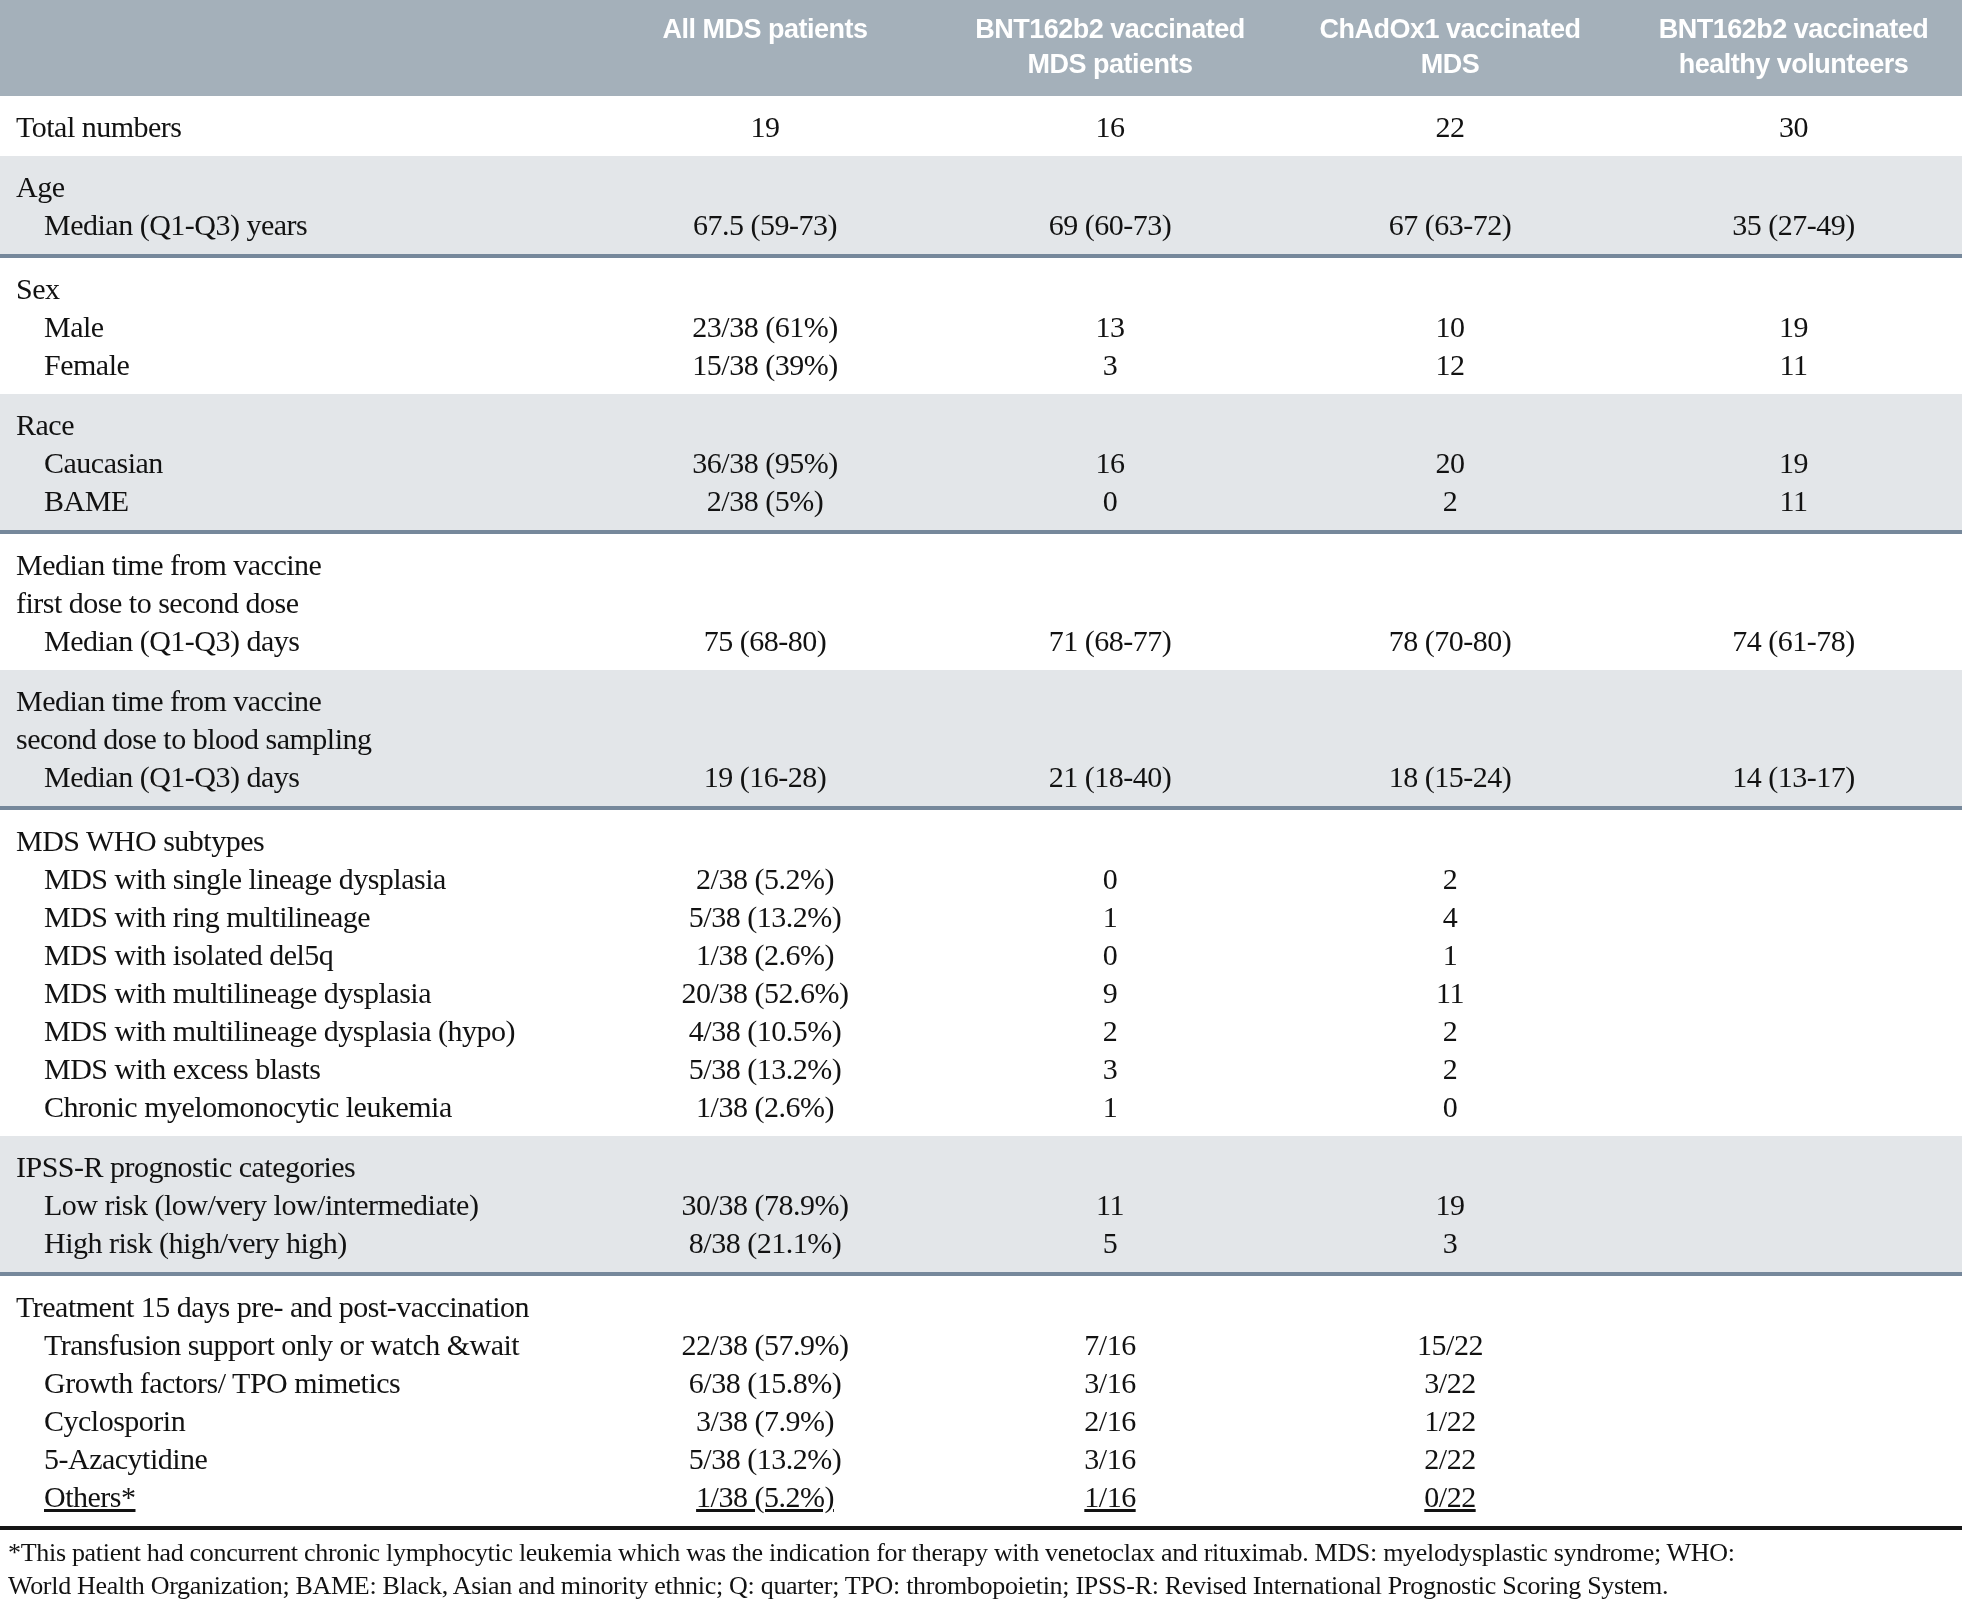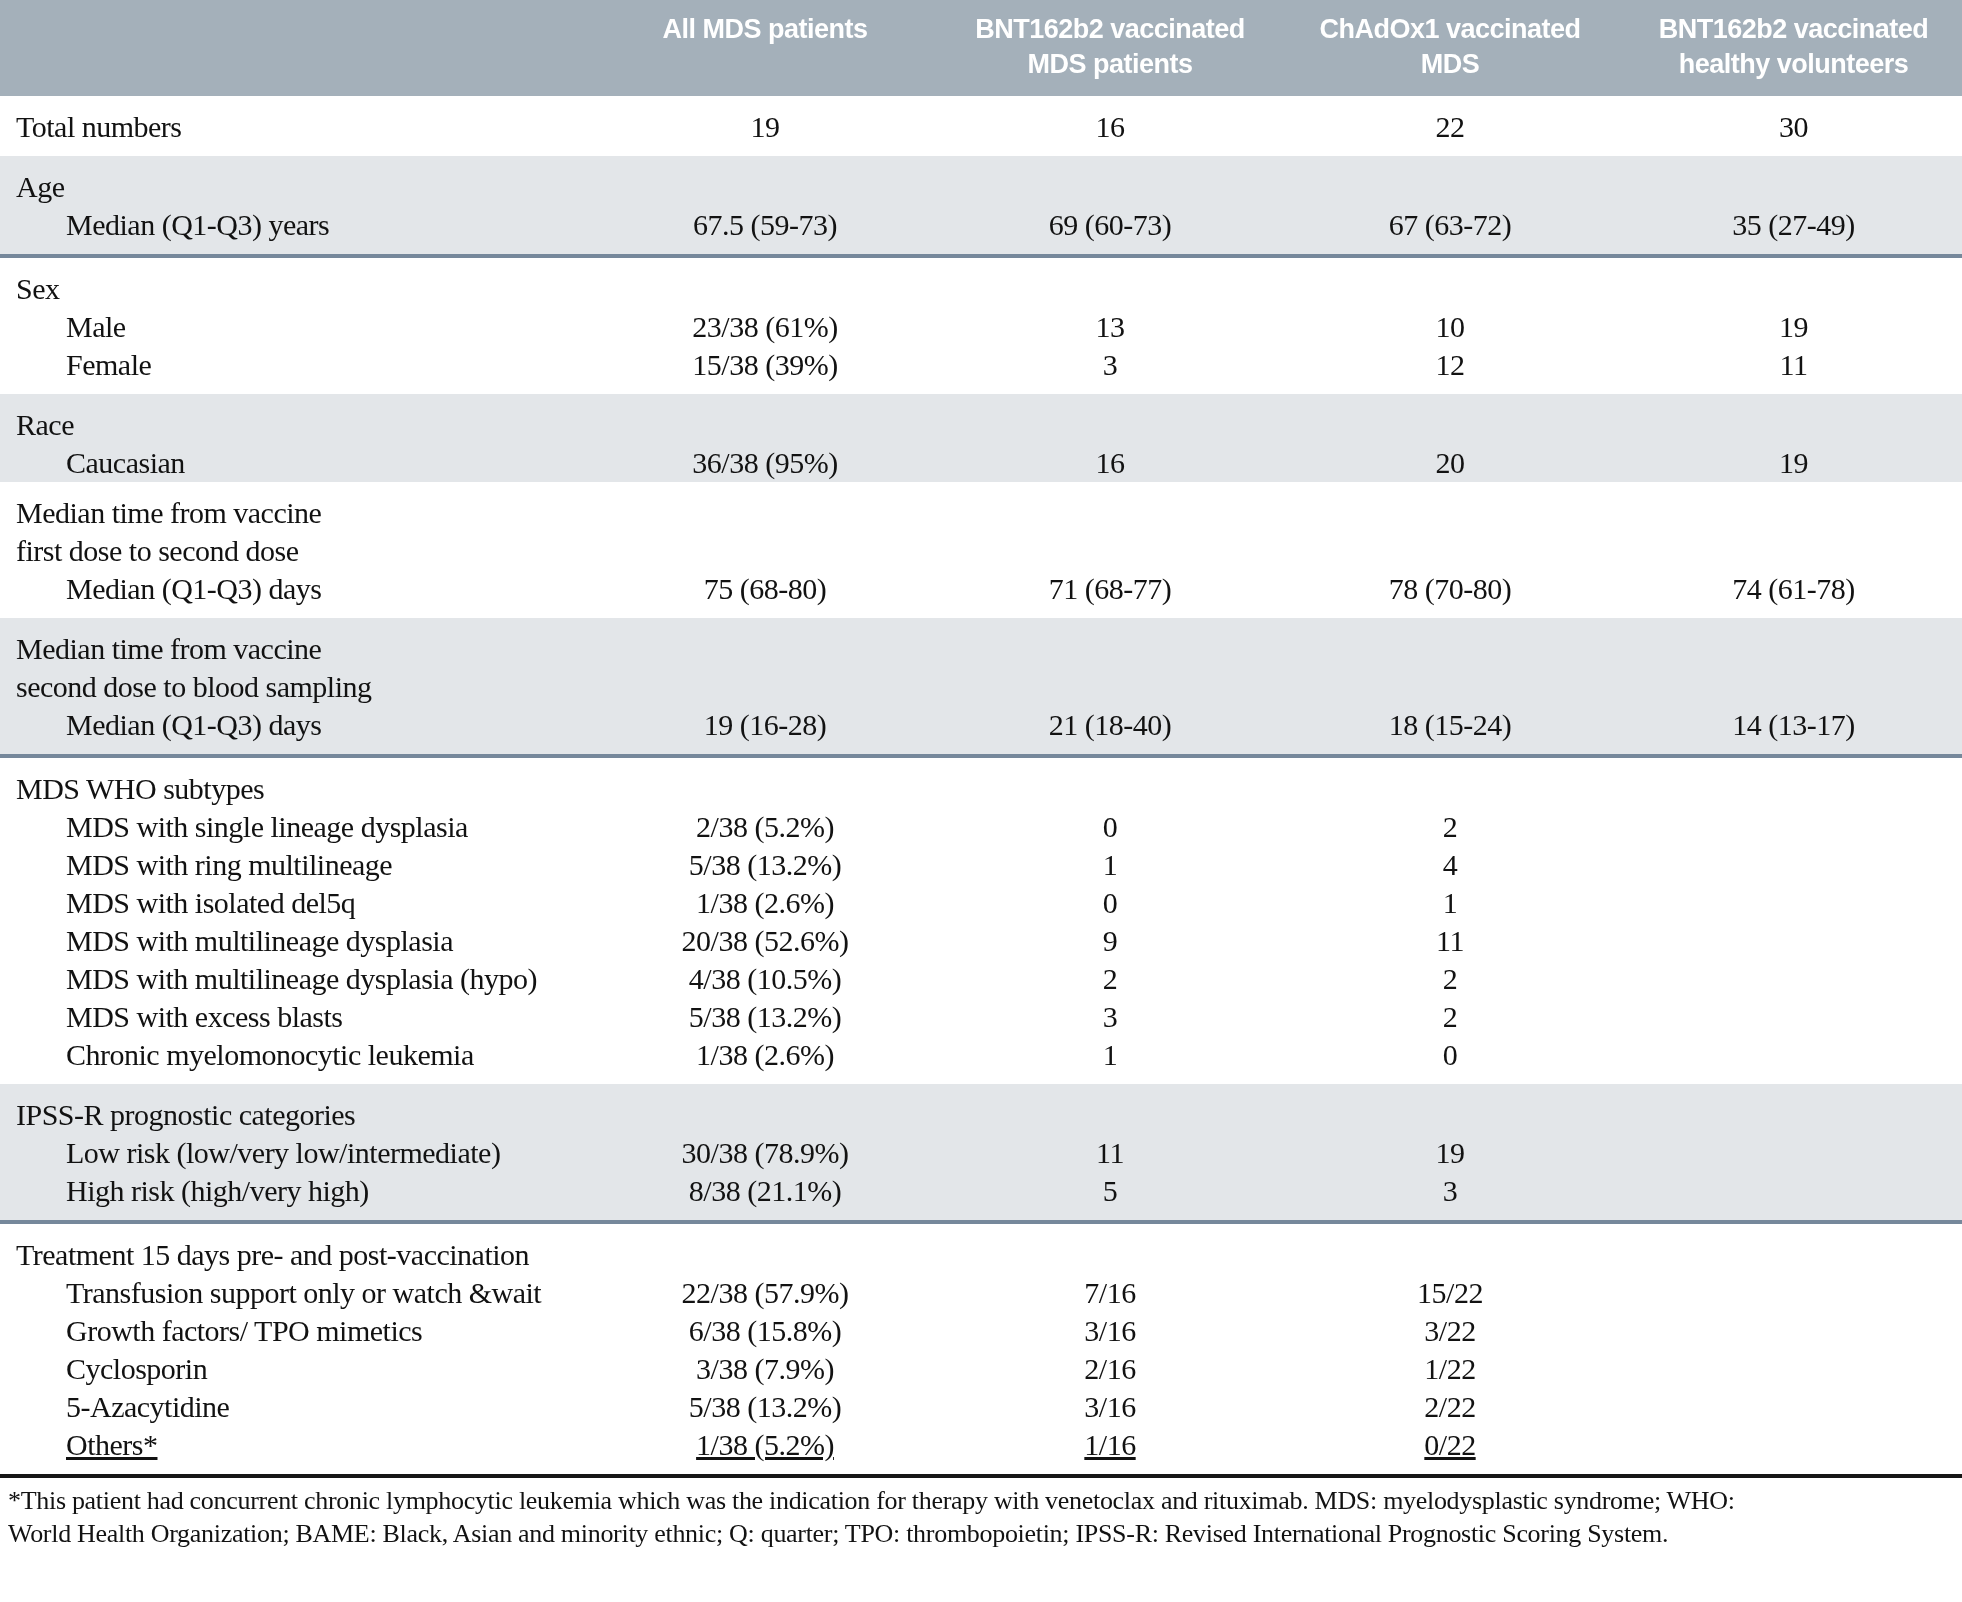--- a/index.html
+++ b/index.html
@@ -44,21 +44,21 @@
     line-height:38px;
     letter-spacing:-0.5px;
     vertical-align:top;
     padding:0;
   }
   td.label{
     text-align:left;
     padding-left:16px;
     white-space:nowrap;
   }
-  td.label.indent{padding-left:66px;margin-left:34px;}
+  td.label.indent{padding-left:44px;margin-left:34px;}
   td.val{text-align:center;}
   tbody.shaded td{background:var(--shaded-bg);}
   tr.sec-start td{padding-top:12px;}
   tr.sec-end td{padding-bottom:10px;}
   tbody.shaded tr.sec-end td{border-bottom:4px solid var(--separator);}
   tbody.black-end tr.sec-end td{border-bottom:4px solid var(--bottom-rule);text-decoration:underline;}
   .footnote{
     padding:6px 0 10px 8px;
     font-size:26px;
     line-height:33px;
@@ -144,20 +144,27 @@
           <td class="val"></td>
           <td class="val"></td>
         </tr>
         <tr>
           <td class="label indent">Caucasian</td>
           <td class="val">36/38 (95%)</td>
           <td class="val">16</td>
           <td class="val">20</td>
           <td class="val">19</td>
         </tr>
+        <tr class="sec-end">
+          <td class="label indent">BAME</td>
+          <td class="val">2/38 (5%)</td>
+          <td class="val">0</td>
+          <td class="val">2</td>
+          <td class="val">11</td>
+        </tr>
       </tbody>
       <tbody class="plain">
         <tr class="sec-start">
           <td class="label">Median time from vaccine</td>
           <td class="val"></td>
           <td class="val"></td>
           <td class="val"></td>
           <td class="val"></td>
         </tr>
         <tr>

